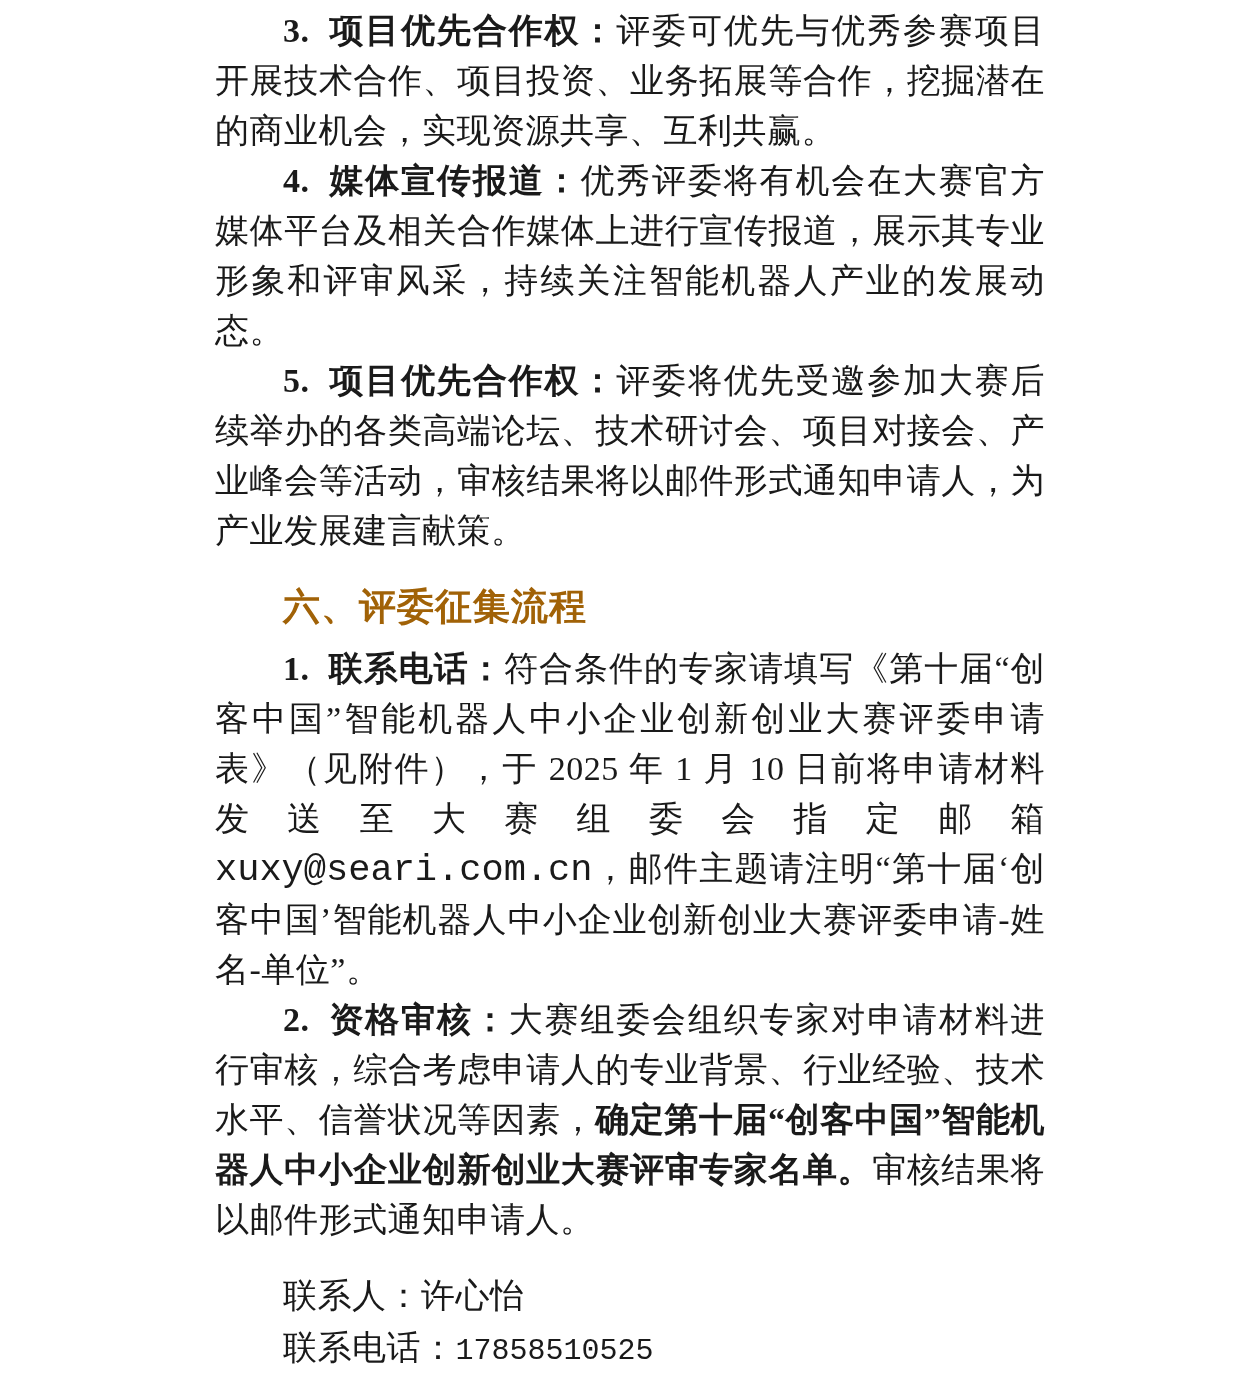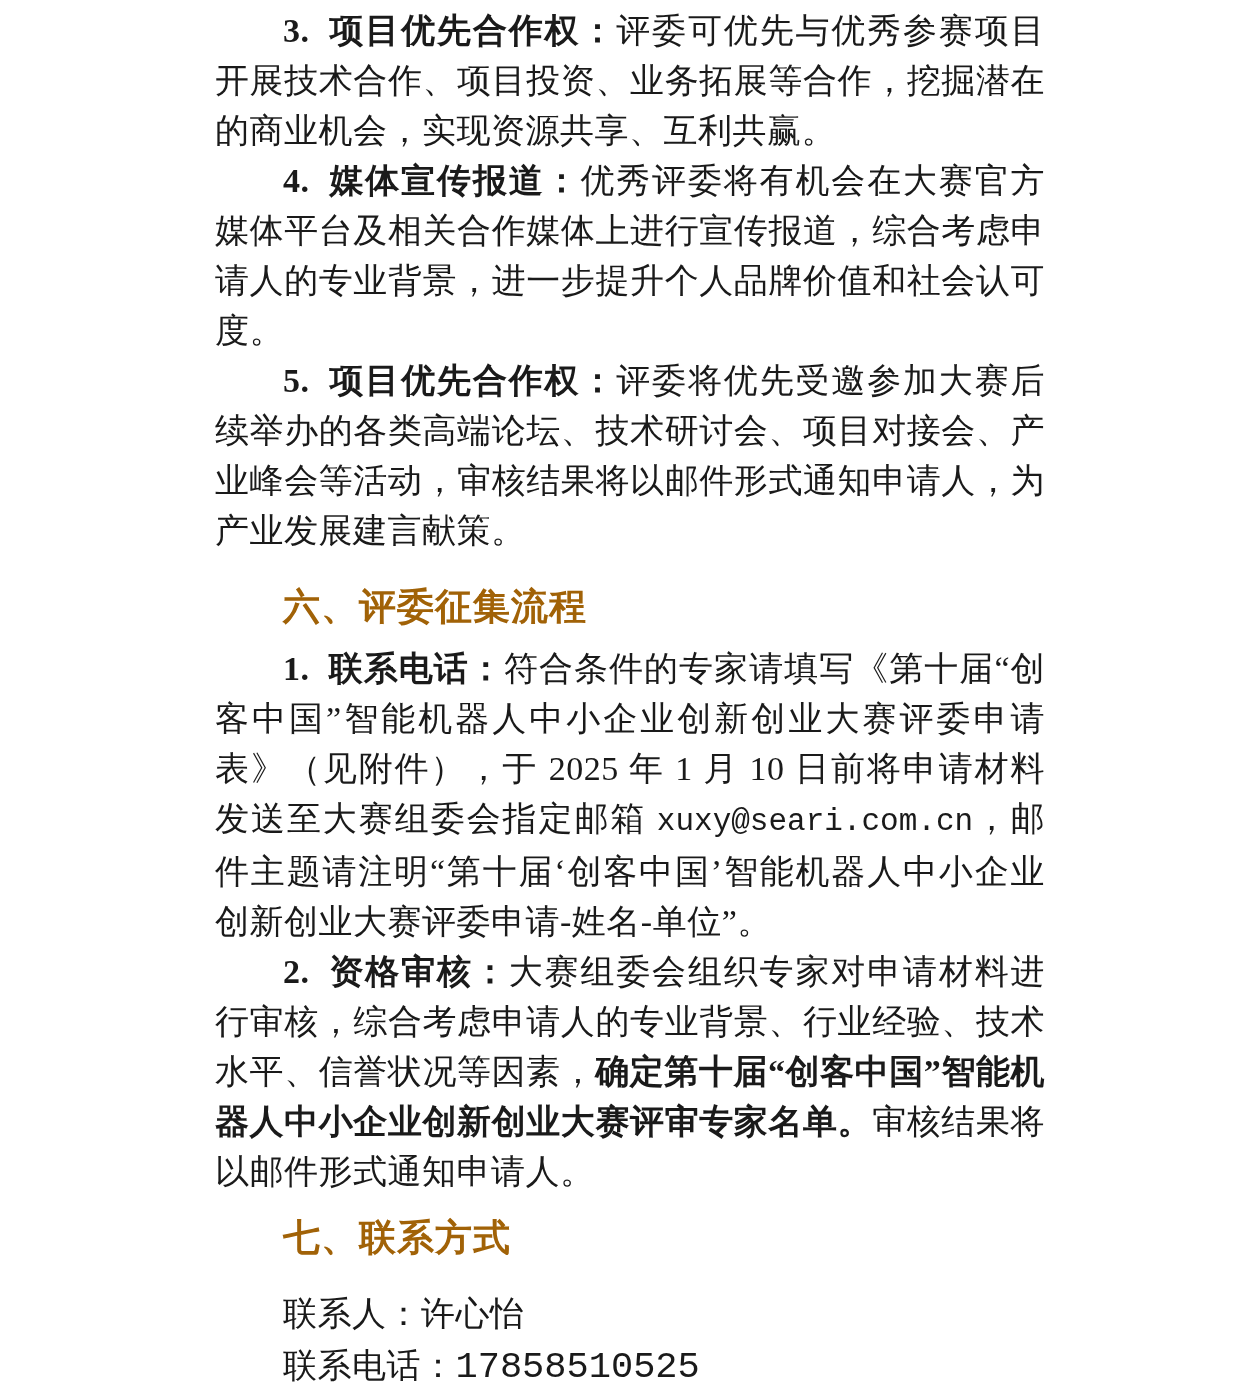--- a/index.html
+++ b/index.html
@@ -22,21 +22,21 @@
     font-size: 34px;
     line-height: 50px;
     text-align: justify;
     text-indent: 68px;
     letter-spacing: 0.5px;
   }
   .bold { font-weight: 700; }
   .num { margin-right: 0.55em; }
   .mono {
     font-family: "Liberation Mono", "DejaVu Sans Mono", monospace;
-    font-size: 31px;
+    font-size: 37px;
     letter-spacing: 0;
   }
   h2.heading {
     margin: 26px 0 12px 0;
     font-family: "Liberation Sans", "DejaVu Sans", sans-serif;
     font-weight: 700;
     font-size: 37px;
     line-height: 50px;
     text-indent: 68px;
     letter-spacing: 1px;
@@ -45,47 +45,46 @@
   h2.heading.contact { margin-top: 16px; margin-bottom: 24px; }
   .contacts { padding-left: 68px; margin-top: 25px; }
   .contact-row {
     margin: 0;
     font-size: 34px;
     line-height: 52px;
     letter-spacing: 0.5px;
   }
   .contact-row .value-mono {
     font-family: "Liberation Mono", "DejaVu Sans Mono", monospace;
-    font-size: 37px;
+    font-size: 30px;
     letter-spacing: 0;
   }
 </style>
 </head>
 <body>
 
 <div class="page">
 
   <section>
     <p class="para"><span class="bold num">3.</span><span class="bold">项目优先合作权：</span><span>评委可优先与优秀参赛项目开展技术合作、项目投资、业务拓展等合作，挖掘潜在的商业机会，实现资源共享、互利共赢。</span></p>
 
-    <p class="para"><span class="bold num">4.</span><span class="bold">媒体宣传报道：</span><span>优秀评委将有机会在大赛官方媒体平台及相关合作媒体上进行宣传报道，综合考虑申请人的专业背景，进一步提升个人品牌价值和社会认可度。</span></p>
+    <p class="para"><span class="bold num">4.</span><span class="bold">媒体宣传报道：</span><span>优秀评委将有机会在大赛官方媒体平台及相关合作媒体上进行宣传报道，展示其专业形象和评审风采，持续关注智能机器人产业的发展动态。</span></p>
 
     <p class="para"><span class="bold num">5.</span><span class="bold">项目优先合作权：</span><span>评委将优先受邀参加大赛后续举办的各类高端论坛、技术研讨会、项目对接会、产业峰会等活动，审核结果将以邮件形式通知申请人，为产业发展建言献策。</span></p>
   </section>
 
   <section>
     <h2 class="heading">六、评委征集流程</h2>
 
     <p class="para"><span class="bold num">1.</span><span class="bold">联系电话：</span><span>符合条件的专家请填写《第十届“创客中国”智能机器人中小企业创新创业大赛评委申请表》（见附件），于 2025 年 1 月 10 日前将申请材料发送至大赛组委会指定邮箱</span> <span class="mono">xuxy@seari.com.cn</span><span>，邮件主题请注明“第十届‘创客中国’智能机器人中小企业创新创业大赛评委申请-姓名-单位”。</span></p>
 
     <p class="para"><span class="bold num">2.</span><span class="bold">资格审核：</span><span>大赛组委会组织专家对申请材料进行审核，综合考虑申请人的专业背景、行业经验、技术水平、信誉状况等因素，</span><span class="bold">确定第十届“创客中国”智能机器人中小企业创新创业大赛评审专家名单。</span><span>审核结果将以邮件形式通知申请人。</span></p>
   </section>
 
   <section>
-    <h2 class="heading contact">七、联系方式</h2>
 
     <div class="contacts">
       <p class="contact-row"><span>联系人：</span><span>许心怡</span></p>
 
       <p class="contact-row"><span>联系电话：</span><span class="value-mono">17858510525</span></p>
 
       <p class="contact-row"></p>
     </div>
   </section>
 

